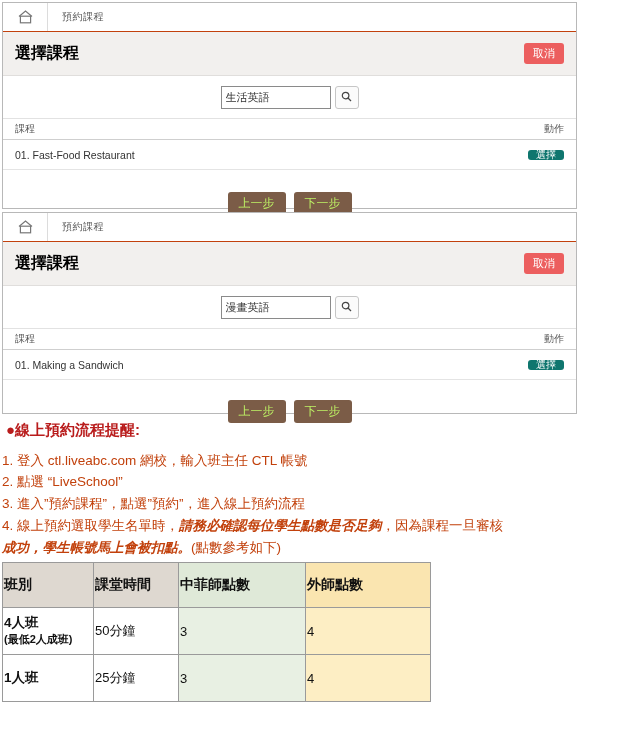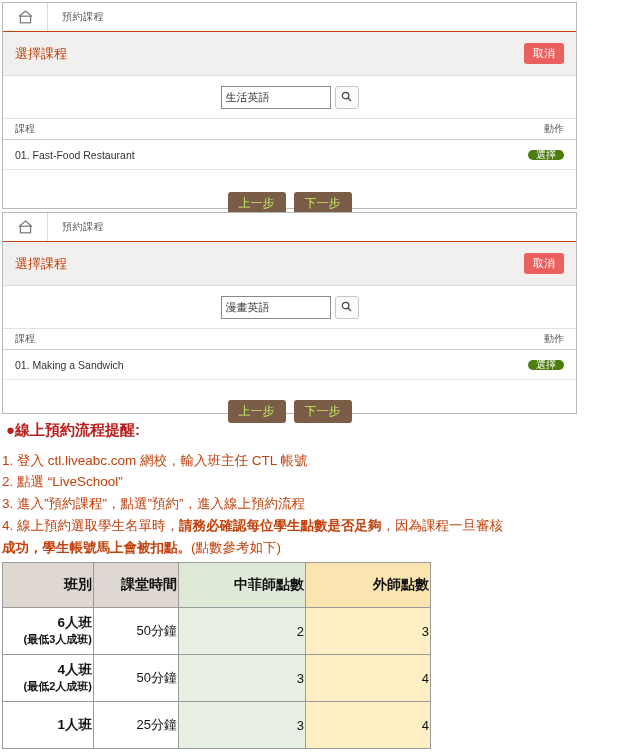--- a/index.html
+++ b/index.html
@@ -60,23 +60,23 @@
     height: 44px;
     background: #f2f0ee;
     border-bottom: 1px solid #e0dedc;
     display: flex;
     align-items: center;
     justify-content: space-between;
     padding: 0 12px;
     box-sizing: border-box;
   }
   .panel-title {
-    font-size: 13px;
-    color: #c2410c;
-    font-weight: normal;
+    font-size: 16px;
+    color: #000000;
+    font-weight: bold;
   }
   .btn-cancel {
     background: #ec5f5f;
     color: #ffffff;
     font-size: 11px;
     border: none;
     border-radius: 3px;
     padding: 5px 9px;
     cursor: pointer;
     line-height: 1;
@@ -131,25 +131,25 @@
     border-bottom: 1px solid #e4e4e4;
     display: flex;
     align-items: center;
     justify-content: space-between;
     padding: 0 12px;
     font-size: 10.5px;
     color: #333333;
     box-sizing: border-box;
   }
   .btn-select {
-    background: #4d7c0f;
+    background: #0f766e;
     color: #ffffff;
     font-size: 10px;
     border: none;
-    border-radius: 8px;
+    border-radius: 3px;
     padding: 0 8px;
     cursor: pointer;
     line-height: 1;
   }
 
   .nav-row {
     display: flex;
     align-items: center;
     justify-content: center;
     gap: 8px;
@@ -180,35 +180,35 @@
     color: #b91c1c;
     margin: 0 0 10px 4px;
     line-height: 1.3;
   }
   .note-line {
     font-size: 13.5px;
     color: #c2410c;
     line-height: 1.62;
     margin: 0;
   }
-  .note-line .bold { font-weight: bold; }
+  .note-line .bold { font-weight: bold; font-style: italic; }
 
   
   .points-table {
     position: absolute;
     left: 2px;
     top: 562px;
     border-collapse: collapse;
     width: 420px;
     table-layout: fixed;
   }
   .points-table th,
   .points-table td {
     border: 1px solid #9a9a9a;
-    text-align: right;
+    text-align: left;
     vertical-align: middle;
     font-size: 13px;
     color: #111111;
   }
   .points-table th {
     height: 42px;
     font-weight: bold;
     font-size: 14px;
   }
   .points-table td {
@@ -324,29 +324,20 @@
   <table class="points-table">
     <thead>
       <tr>
         <th class="th-0">班別</th>
         <th class="th-1">課堂時間</th>
         <th class="th-2">中菲師點數</th>
         <th class="th-3">外師點數</th>
       </tr>
     </thead>
     <tbody>
-      <tr>
-        <td class="col-0">
-          <div class="cls-name">6人班</div>
-          <div class="cls-sub">(最低3人成班)</div>
-        </td>
-        <td class="col-1">50分鐘</td>
-        <td class="col-2">2</td>
-        <td class="col-3">3</td>
-      </tr>
       <tr>
         <td class="col-0">
           <div class="cls-name">4人班</div>
           <div class="cls-sub">(最低2人成班)</div>
         </td>
         <td class="col-1">50分鐘</td>
         <td class="col-2">3</td>
         <td class="col-3">4</td>
       </tr>
       <tr>

